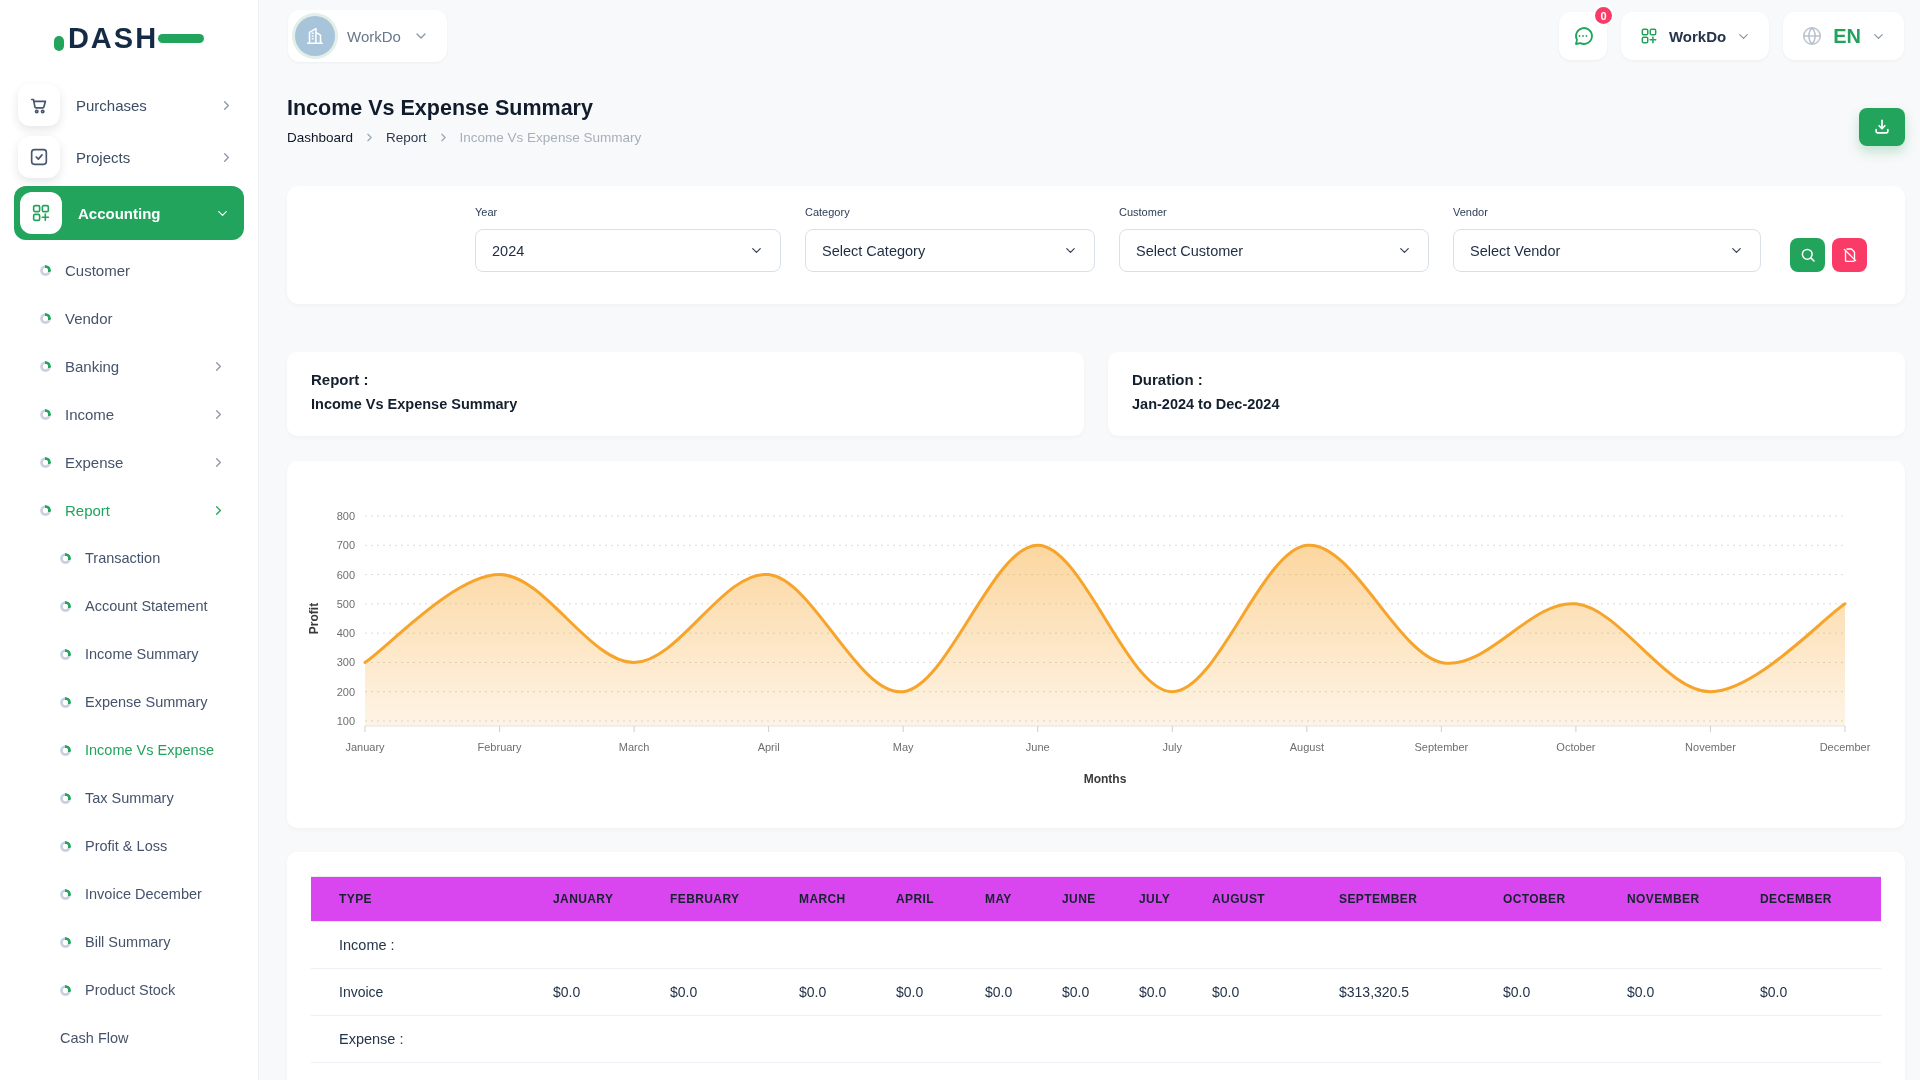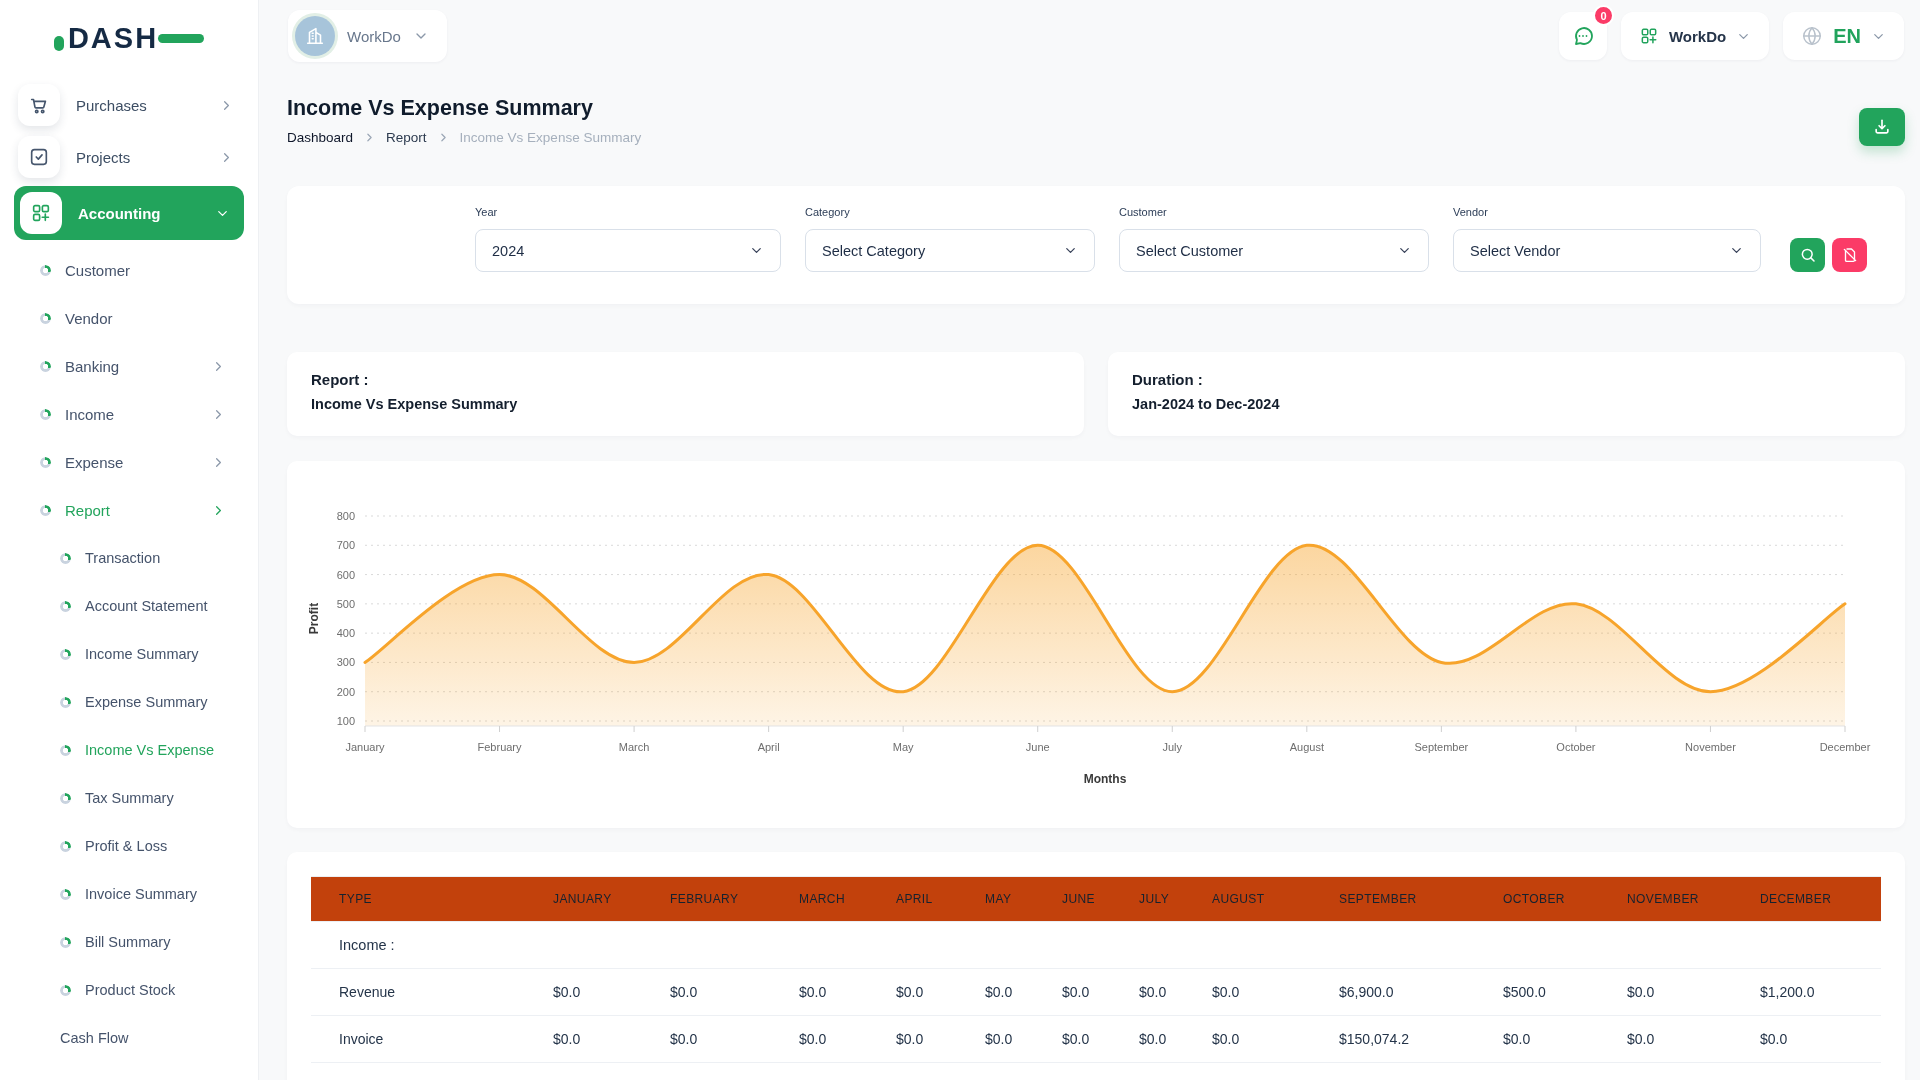--- a/index.html
+++ b/index.html
@@ -95,21 +95,21 @@
 
   .chart-card { margin-top:25px; background:#fff; border-radius:10px; padding:20px 15px 10px;
                 height:367px; box-shadow:0 2px 4px rgba(25,42,70,.03); }
   .chart-card svg { display:block; }
   .tick { font-size:11px; fill:#6e6e6e; font-family:"Liberation Sans", sans-serif; }
   .axis-title { font-size:12px; font-weight:bold; fill:#3a3a3a; font-family:"Liberation Sans", sans-serif; }
 
   .table-card { margin-top:24px; background:#fff; border-radius:10px 10px 0 0; padding:24px 24px 0;
                 height:300px; box-shadow:0 2px 4px rgba(25,42,70,.03); }
   table { width:100%; border-collapse:collapse; table-layout:fixed; }
-  th { text-align:left; background:#c2410c; font-size:12px; font-weight:400; color:#16222f;
+  th { text-align:left; background:#d946ef; font-size:12px; font-weight:700; color:#16222f;
        letter-spacing:.4px; padding:15px 6px 15px 16px; border-top:1px solid #ebeff4;
        border-bottom:1px solid #ebeff4; white-space:nowrap; }
   th:first-child { padding-left:28px; }
   td { font-size:14px; color:#243449; padding:15px 6px 15px 16px; border-bottom:1px solid #edf0f4;
        white-space:nowrap; overflow:hidden; }
   td.first { padding-left:28px; }
   tr.section-row td { font-size:14.5px; padding-left:28px; }
 </style>
 </head>
 <body>
@@ -233,21 +233,21 @@
       <div class="sub-item lvl2">
         <span class="bullet"></span>
         <span class="slabel">Tax Summary</span>
       </div>
       <div class="sub-item lvl2">
         <span class="bullet"></span>
         <span class="slabel">Profit &amp; Loss</span>
       </div>
       <div class="sub-item lvl2">
         <span class="bullet"></span>
-        <span class="slabel">Invoice Summary</span>
+        <span class="slabel">Invoice December</span>
       </div>
       <div class="sub-item lvl2">
         <span class="bullet"></span>
         <span class="slabel">Bill Summary</span>
       </div>
       <div class="sub-item lvl2">
         <span class="bullet"></span>
         <span class="slabel">Product Stock</span>
       </div>
       <div class="sub-item lvl2">
@@ -519,45 +519,30 @@
             <th>OCTOBER</th>
             <th>NOVEMBER</th>
             <th>DECEMBER</th>
           </tr>
         </thead>
       <tbody>
           <tr class="section-row">
             <td colspan="13">Income :</td>
           </tr>
           <tr>
-            <td class="first">Revenue</td>
-            <td>$0.0</td>
-            <td>$0.0</td>
-            <td>$0.0</td>
-            <td>$0.0</td>
-            <td>$0.0</td>
-            <td>$0.0</td>
-            <td>$0.0</td>
-            <td>$0.0</td>
-            <td>$6,900.0</td>
-            <td>$500.0</td>
-            <td>$0.0</td>
-            <td>$1,200.0</td>
-          </tr>
-          <tr>
             <td class="first">Invoice</td>
             <td>$0.0</td>
             <td>$0.0</td>
             <td>$0.0</td>
             <td>$0.0</td>
             <td>$0.0</td>
             <td>$0.0</td>
             <td>$0.0</td>
             <td>$0.0</td>
-            <td>$150,074.2</td>
+            <td>$313,320.5</td>
             <td>$0.0</td>
             <td>$0.0</td>
             <td>$0.0</td>
           </tr>
           <tr class="section-row">
             <td colspan="13">Expense :</td>
           </tr>
         </tbody>
     </table>
   </div>

